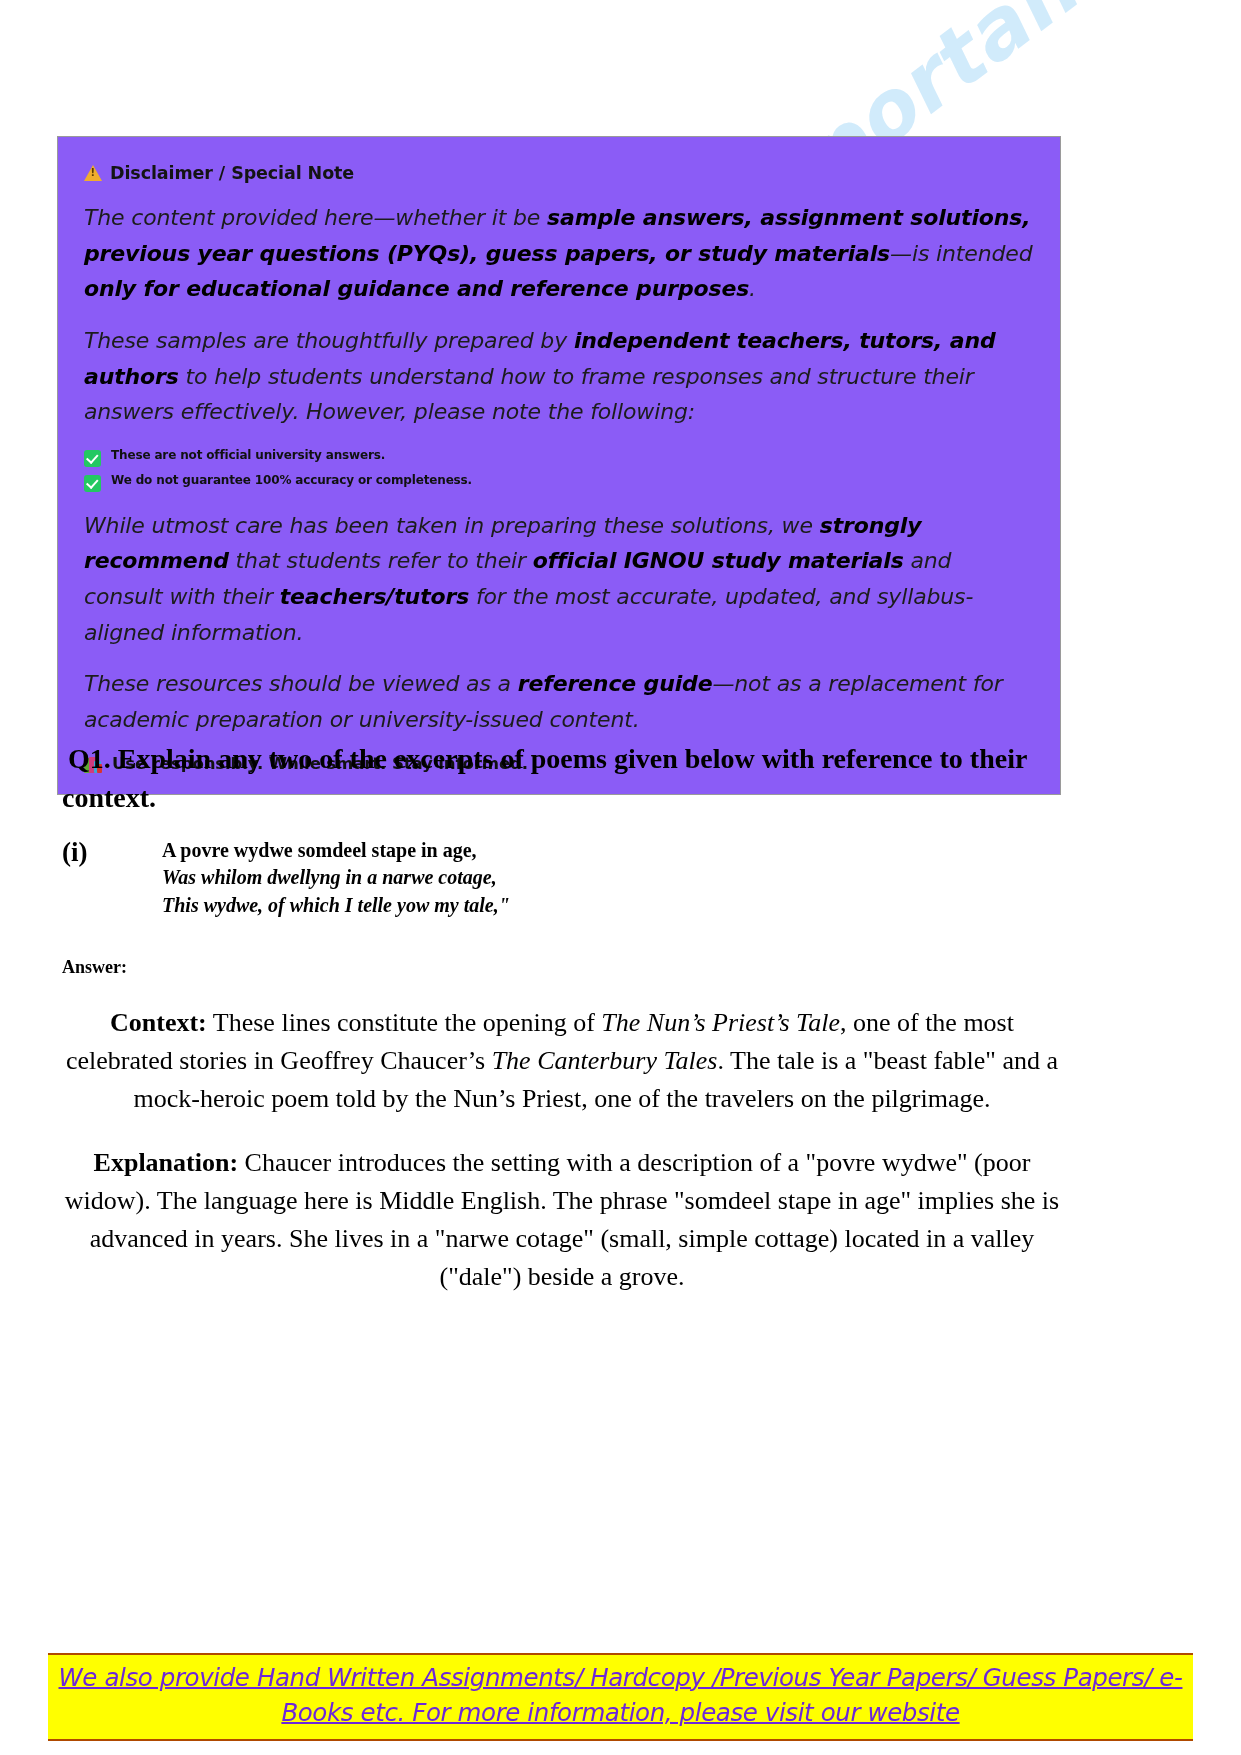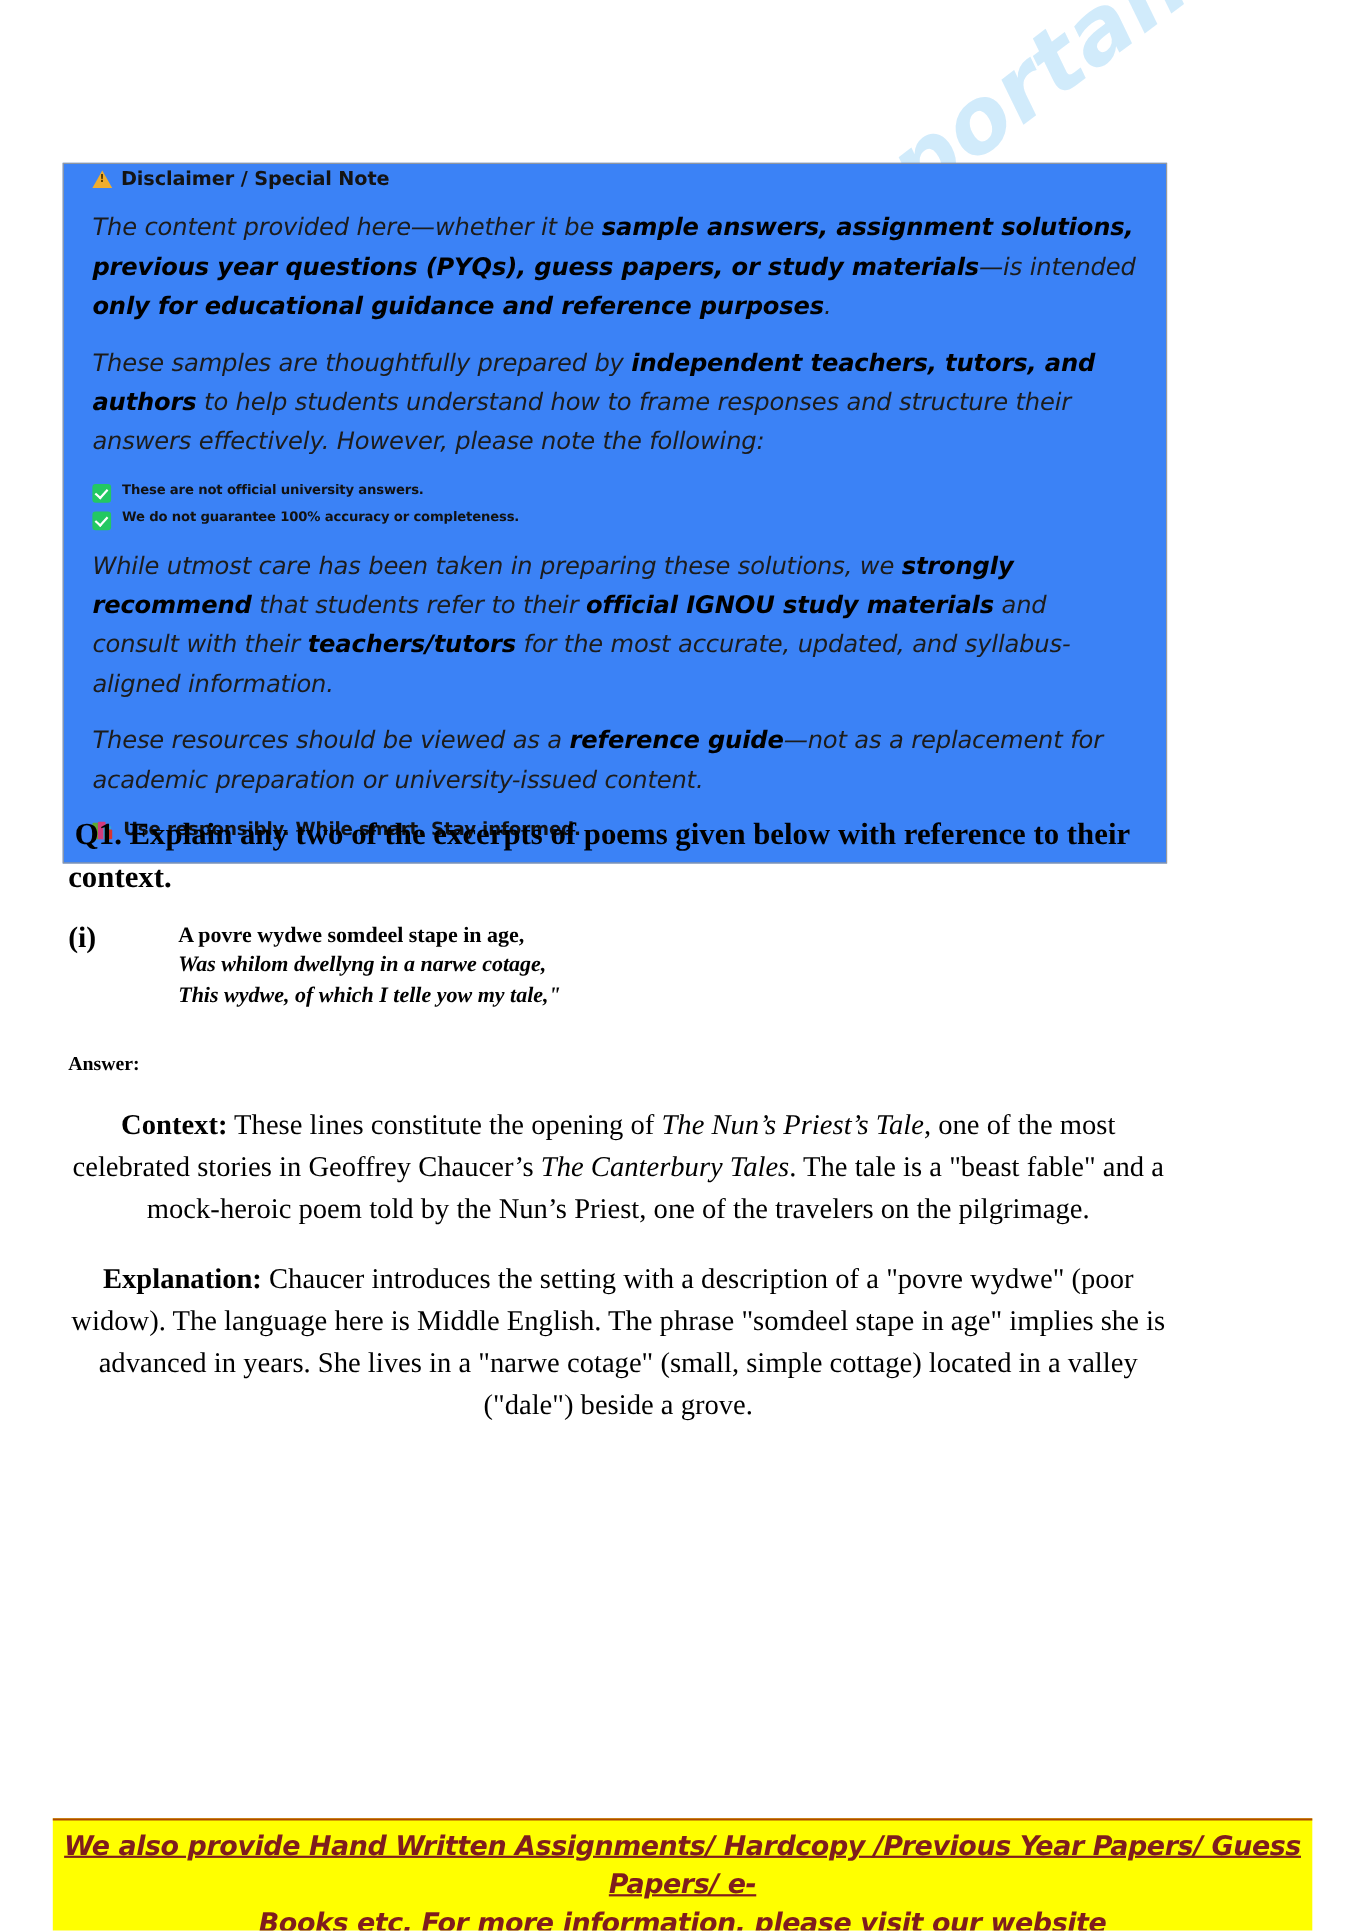--- a/index.html
+++ b/index.html
@@ -40,26 +40,26 @@
     letter-spacing: 1px;
     color: #cfeafb;
     white-space: nowrap;
     opacity: 0.95;
   }
 
   
   #disclaimer-box {
     position: absolute;
     left: 57px;
-    top: 148px;
+    top: 136px;
     width: 1004px;
     box-sizing: border-box;
     border: 1px solid #9a9a9a;
-    background: #3b82f6;
-    padding: 4px 24px 20px 26px;
+    background: #8b5cf6;
+    padding: 26px 24px 20px 26px;
     font-family: "DejaVu Sans", sans-serif;
     z-index: 10;
   }
   .disc-title-row {
     display: flex;
     align-items: center;
     gap: 8px;
     margin-bottom: 17px;
   }
   .warning-tri {
@@ -212,24 +212,24 @@
     border-top: 2px solid #b04a00;
     border-bottom: 2px solid #b04a00;
     box-sizing: border-box;
     padding: 6px 8px 8px 8px;
     text-align: center;
     z-index: 10;
   }
   .footer-line {
     font-family: "DejaVu Sans", sans-serif;
     font-style: italic;
-    font-weight: 700;
+    font-weight: 400;
     font-size: 24.5px;
     line-height: 1.42;
-    color: #7f1d1d;
+    color: #6d28d9;
     letter-spacing: -0.4px;
   }
   .footer-line .u { text-decoration: underline; text-decoration-thickness: 2px; }
 </style>
 </head>
 <body>
 
 <div id="watermark-layer">
   <div id="watermark-text">www.ignoustudentsportal.com</div>
 </div>

